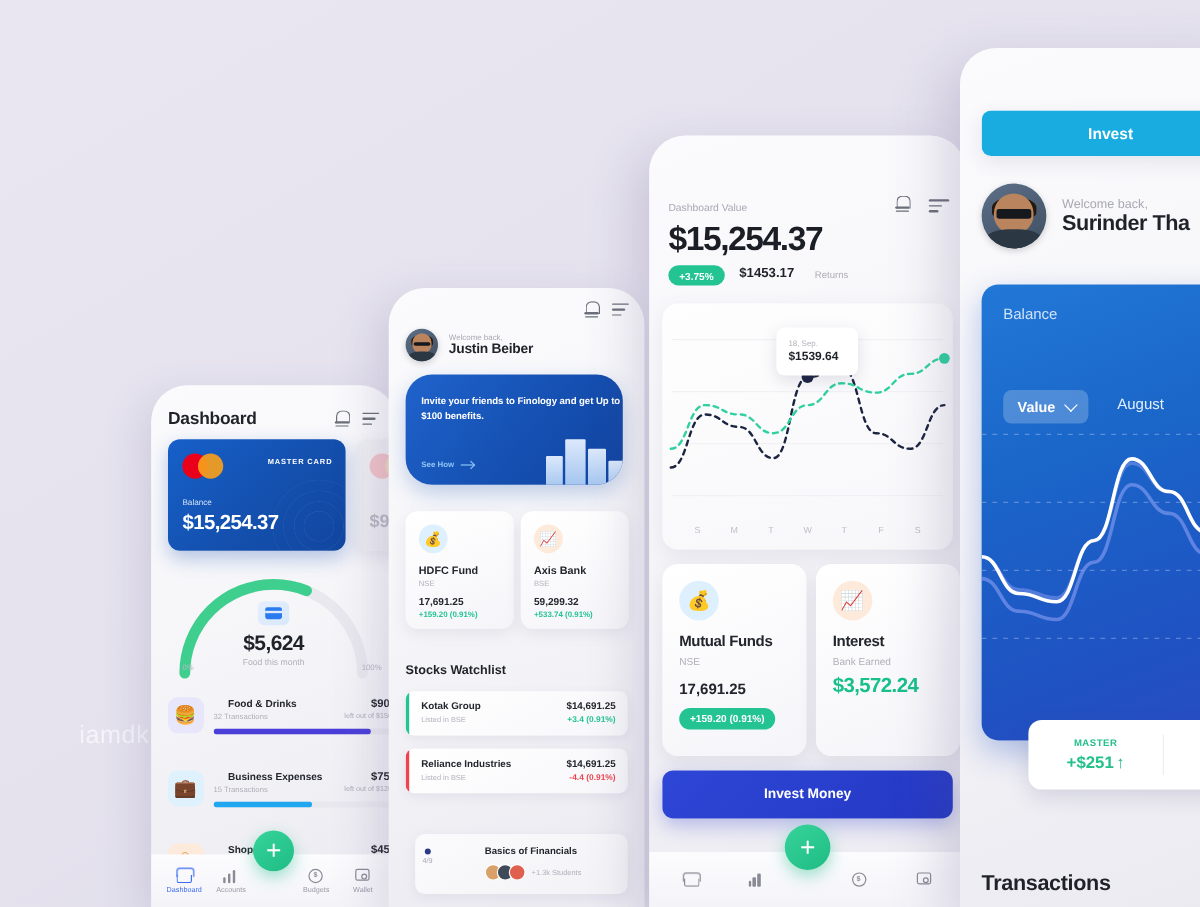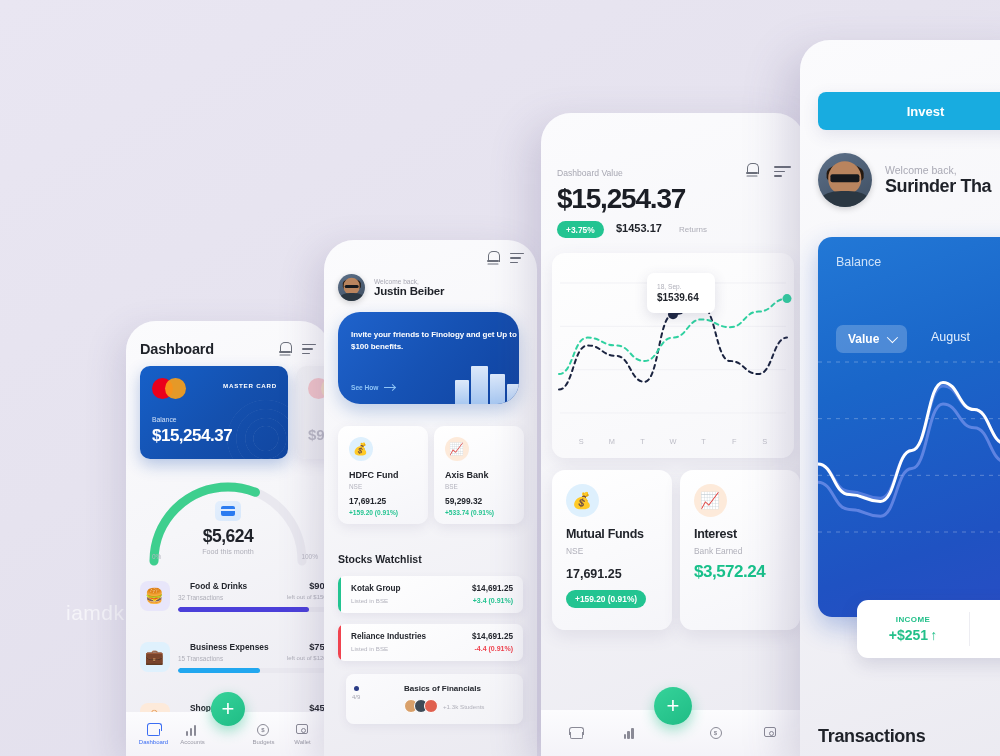--- a/index.html
+++ b/index.html
@@ -481,21 +481,21 @@
         </div>
         <div class="stock" style="top: 384px;">
           <div class="edge" style="background:#f0434f"></div>
           <div class="sn">Reliance Industries</div>
           <div class="sl">Listed in BSE</div>
           <div class="sv">$14,691.25</div>
           <div class="sc" style="color:#f0434f">-4.4 (0.91%)</div>
         </div>
       </div>
 
-  <div class="course" style="top:434px">
+  <div class="course" style="top:455px">
     <div class="pager">
       <div class="dot"></div>
       <div class="pg">4/9</div>
     </div>
     <div class="ct">Basics of Financials</div>
     <div class="studs">
       <div class="stack">
         <i style="background:#d9a06a"></i>
             <i style="background:#3e4a57"></i>
             <i style="background:#e0604f"></i>
@@ -557,20 +557,21 @@
           <div class="mp">+159.20 (0.91%)</div>
         </div>
         <div class="mcard" style="left: 139px; top: 357px;">
           <div class="mi" style="background:#fdeada">📈</div>
           <div class="mn">Interest</div>
           <div class="me">Bank Earned</div>
           <div class="mbig">$3,572.24</div>
         </div>
       </div>
 
+  <div class="btn-invest">Invest Money</div>
 
   <div class="navbar" style="height:46px">
     <div id="p3-nav" style="display:flex;width:100%">
           <div class="navitem">
             <div class="navglyph">
               <div class="ng-home"></div>
             </div>
           </div>
           <div class="navitem" style="margin-right: 16px;">
             <div class="navglyph">
@@ -629,21 +630,21 @@
           <line x1="0" x2="250" y1="123.33333333333333" y2="123.33333333333333" stroke="rgba(255,255,255,0.28)" stroke-width="1" stroke-dasharray="4,5"></line>
           <line x1="0" x2="250" y1="180" y2="180" stroke="rgba(255,255,255,0.28)" stroke-width="1" stroke-dasharray="4,5"></line>
           <path d="M0,130.2 C15.625,130.2 15.625,157.4 31.25,157.4 C46.875,157.4 46.875,164.2 62.5,164.2 C78.125,164.2 78.125,116.60000000000001 93.75,116.60000000000001 C109.375,116.60000000000001 109.375,52 125,52 C140.625,52 140.625,75.8 156.25,75.8 C171.875,75.8 171.875,109.8 187.5,109.8 C203.125,109.8 203.125,123.4 218.75,123.4 C234.375,123.4 234.375,120 250,120" fill="none" stroke="rgba(150,165,250,0.55)" stroke-width="3"></path>
           <path d="M0,112.19999999999999 C15.625,112.19999999999999 15.625,139.4 31.25,139.4 C46.875,139.4 46.875,146.2 62.5,146.2 C78.125,146.2 78.125,98.60000000000001 93.75,98.60000000000001 C109.375,98.60000000000001 109.375,34 125,34 C140.625,34 140.625,57.8 156.25,57.8 C171.875,57.8 171.875,91.8 187.5,91.8 C203.125,91.8 203.125,105.4 218.75,105.4 C234.375,105.4 234.375,102 250,102" fill="none" stroke="rgba(150,165,250,0.45)" stroke-width="3"></path>
           <path d="M0,112 C15.625,112 15.625,142.6 31.25,142.6 C46.875,142.6 46.875,149.4 62.5,149.4 C78.125,149.4 78.125,98.4 93.75,98.4 C109.375,98.4 109.375,30.400000000000006 125,30.400000000000006 C140.625,30.400000000000006 140.625,57.60000000000001 156.25,57.60000000000001 C171.875,57.60000000000001 171.875,91.6 187.5,91.6 C203.125,91.6 203.125,105.2 218.75,105.2 C234.375,105.2 234.375,101.8 250,101.8" fill="none" stroke="#ffffff" stroke-width="3" stroke-linecap="round"></path>
         </svg>
   </div>
 
   <div class="iecard">
     <div class="half">
-      <div class="lab green">INCOME</div>
+      <div class="lab green">MASTER</div>
       <div class="amt green">
         <span>+$251</span>
         <span>↑</span>
       </div>
     </div>
     <div class="divider"></div>
     <div class="half">
       
       
     </div>

